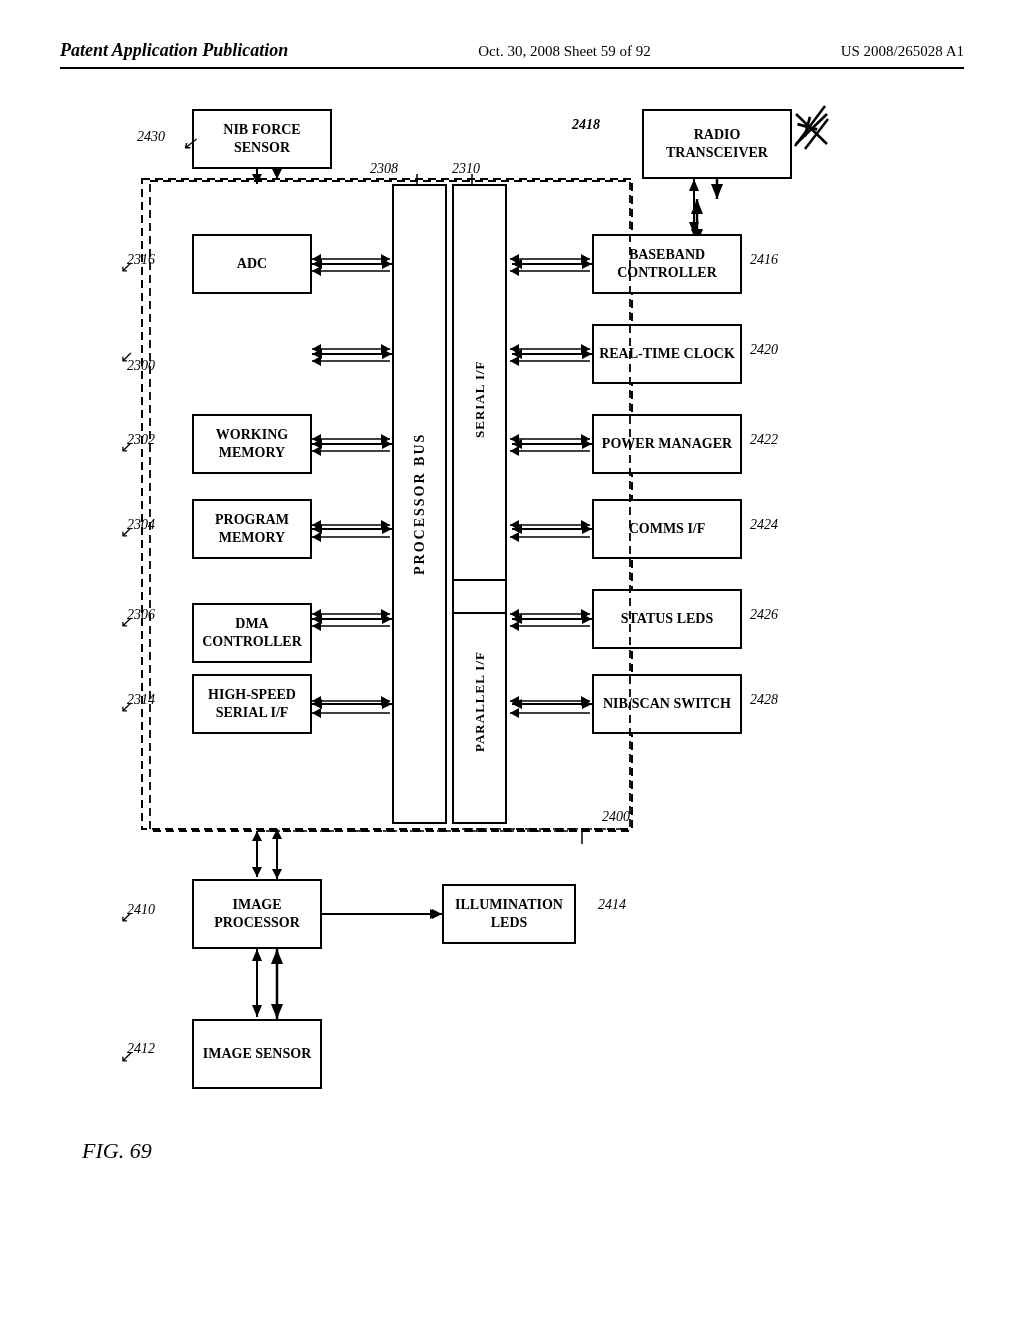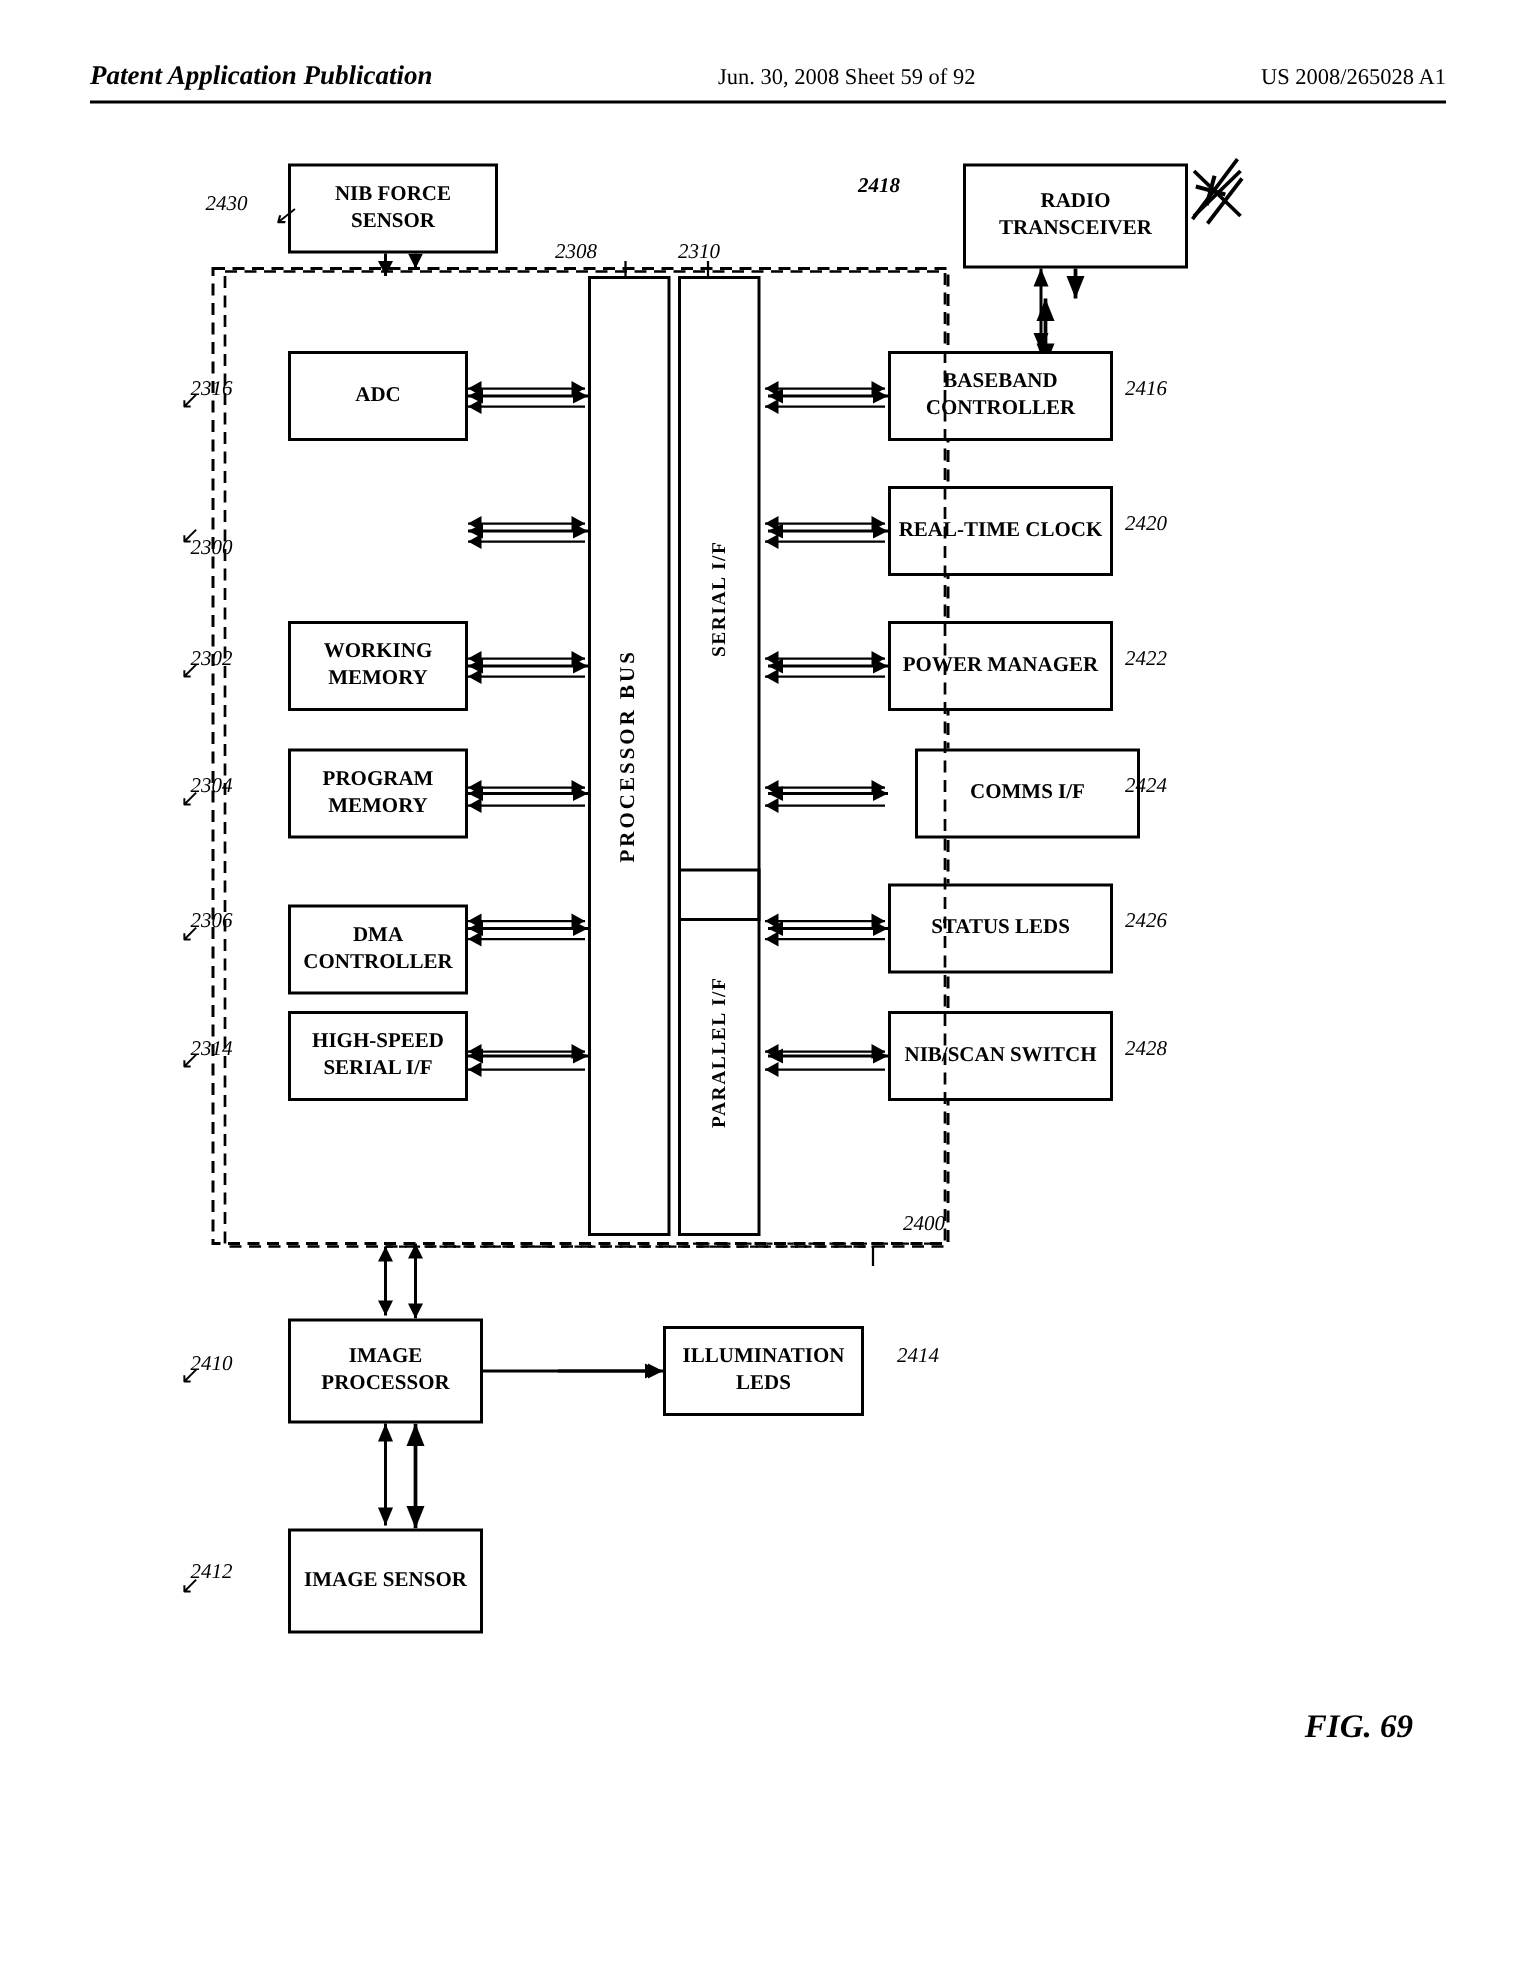--- a/index.html
+++ b/index.html
@@ -118,35 +118,34 @@
       position: absolute;
       top: 0;
       left: 0;
       width: 100%;
       height: 100%;
       pointer-events: none;
     }
 
     
     .fig-caption {
-      text-align: right;
+      text-align: left;
       font-size: 22px;
       font-style: italic;
       margin-top: 3px;
-      font-weight: bold;
     }
   </style>
 </head>
 <body>
 
 <div class="page">
 
   <div class="header">
     <span class="header-left">Patent Application Publication</span>
-    <span class="header-center">Jun. 30, 2008  Sheet 59 of 92</span>
+    <span class="header-center">Oct. 30, 2008  Sheet 59 of 92</span>
     <span class="header-right">US 2008/265028 A1</span>
   </div>
 
   <div class="diagram-area">
 
     <svg class="svg-overlay" viewBox="0 0 860 1080">
 
       <rect x="60" y="90" width="490" height="650" fill="none" stroke="#000" stroke-width="2" stroke-dasharray="8,5"></rect>
 
       <line x1="195" y1="55" x2="195" y2="90" stroke="#000" stroke-width="2"></line>
@@ -294,21 +293,21 @@
     </div>
     <div class="ref-label" style="left:668px; top:343px;">2422</div>
 
     <div class="box" style="left:110px; top:410px; width:120px; height:60px;">
       <span>PROGRAM
 MEMORY</span>
     </div>
     <div class="ref-label" style="left:45px; top:428px;">2304</div>
     <div style="position:absolute; left:38px; top:433px; font-size:16px;">↙</div>
 
-    <div class="box" style="left:510px; top:410px; width:150px; height:60px;margin-left:18px;">
+    <div class="box" style="left:510px; top:410px; width:150px; height:60px;">
       <span>COMMS
 I/F</span>
     </div>
     <div class="ref-label" style="left:668px; top:428px;">2424</div>
 
     <div class="box" style="left:110px; top:514px; width:120px; height:60px;">
       <span>DMA
 CONTROLLER</span>
     </div>
     <div class="ref-label" style="left:45px; top:518px;">2306</div>

